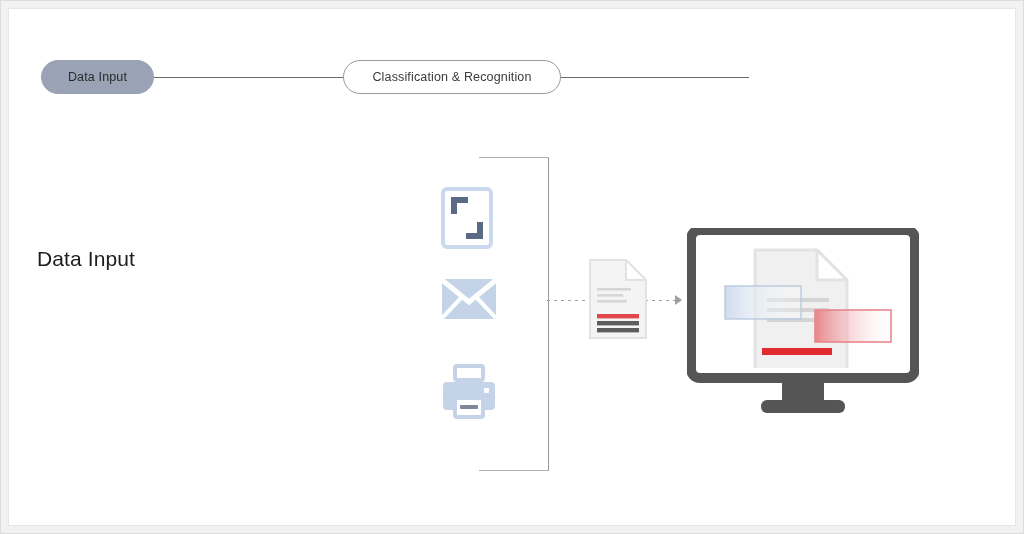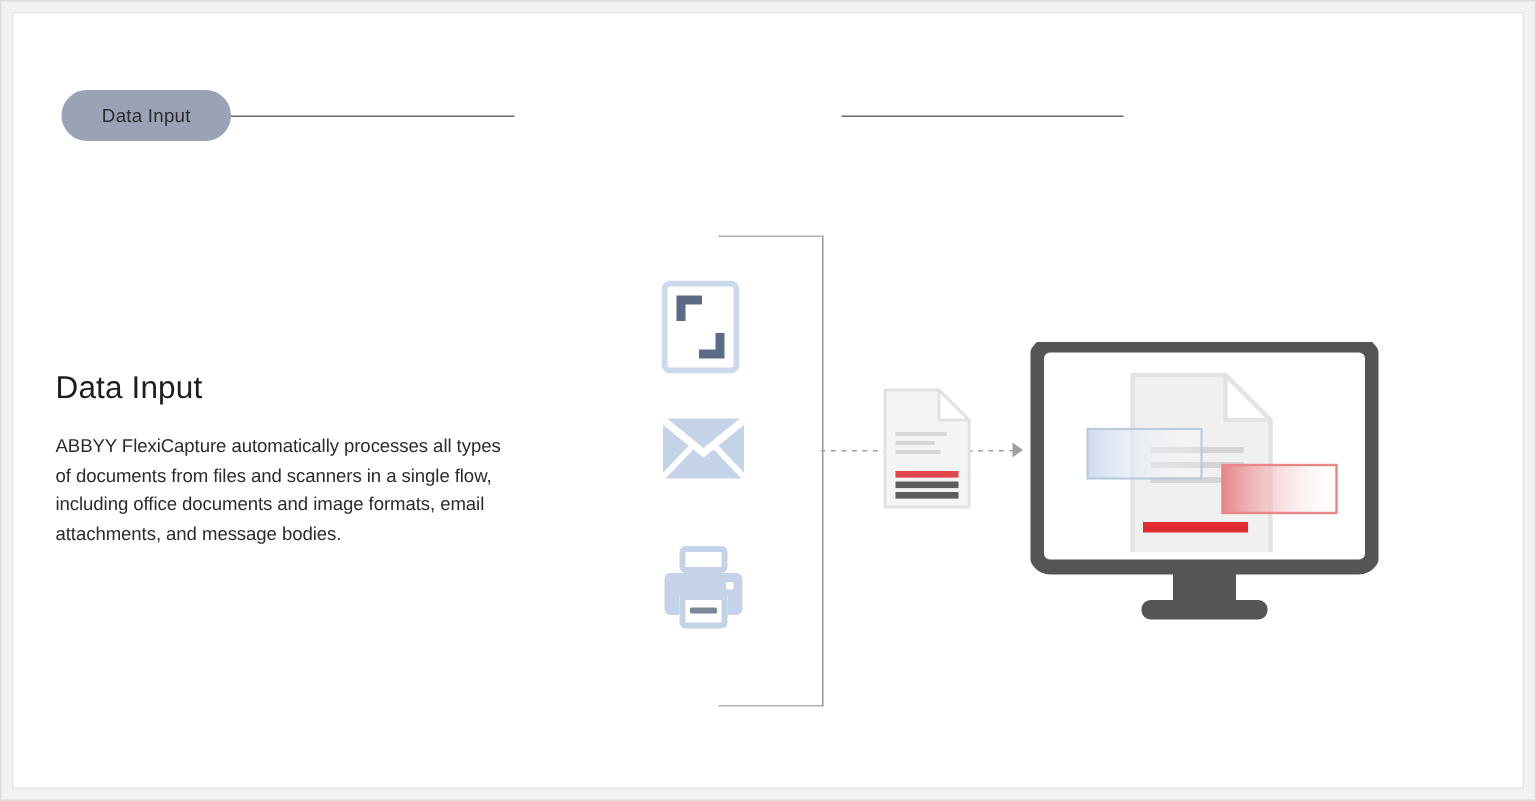--- a/index.html
+++ b/index.html
@@ -190,26 +190,28 @@
 
     <div id="stage-bar">
 
       <div id="conn-0" class="connector"></div>
       <div id="conn-1" class="connector"></div>
 
       <div id="pill-0" class="pill active">
         <span>Data Input</span>
       </div>
 
+      <div id="pill-1" class="pill idle">
+        <span>Classification &amp; Recognition</span>
+      </div>
 
     </div>
 
     <div id="left-copy">
       <h2 id="left-title">Data Input</h2>
-      <p id="left-body">ABBYY FlexiCapture automatically processes all types of documents from files and scanners in a single flow, including office documents and image formats, email attachments, and message bodies.</p>
     </div>
 
     <div id="icon-column">
 
       <div id="bracket"></div>
 
       <div id="icon-file" class="src-icon">
         <svg width="52" height="62" viewBox="0 0 52 62" xmlns="http://www.w3.org/2000/svg">
           <rect x="2" y="2" width="48" height="58" rx="4" ry="4" fill="#ffffff" stroke="#cbd9ee" stroke-width="4"></rect>
           <path d="M13 24 L13 13 L24 13" fill="none" stroke="#5b6b85" stroke-width="6" stroke-linecap="square"></path>

